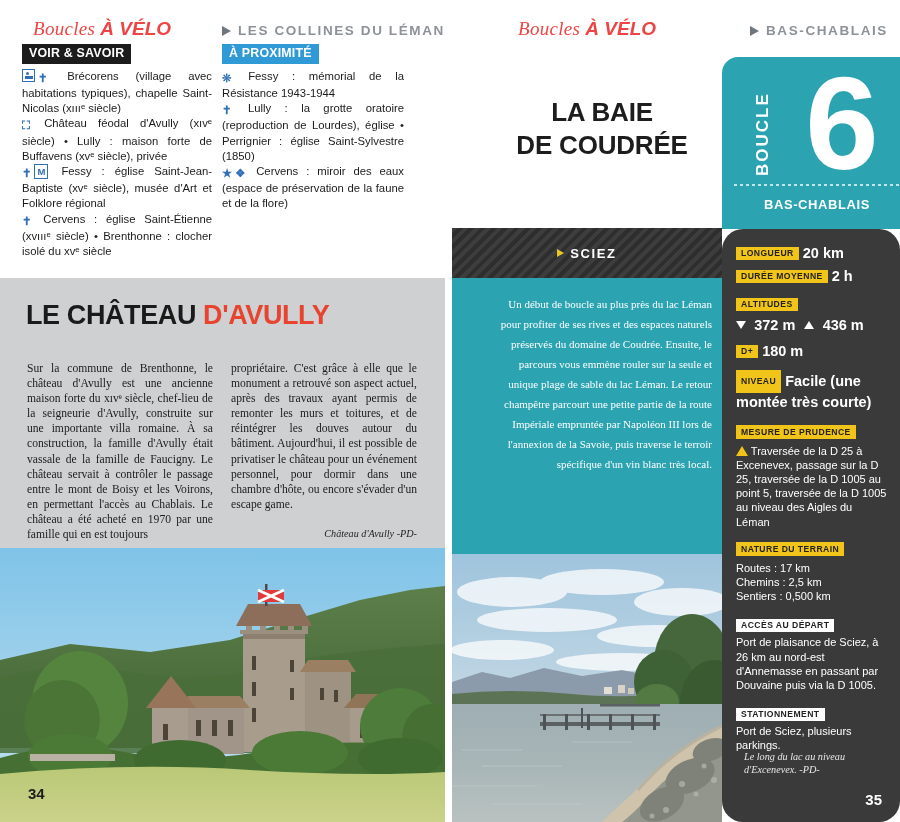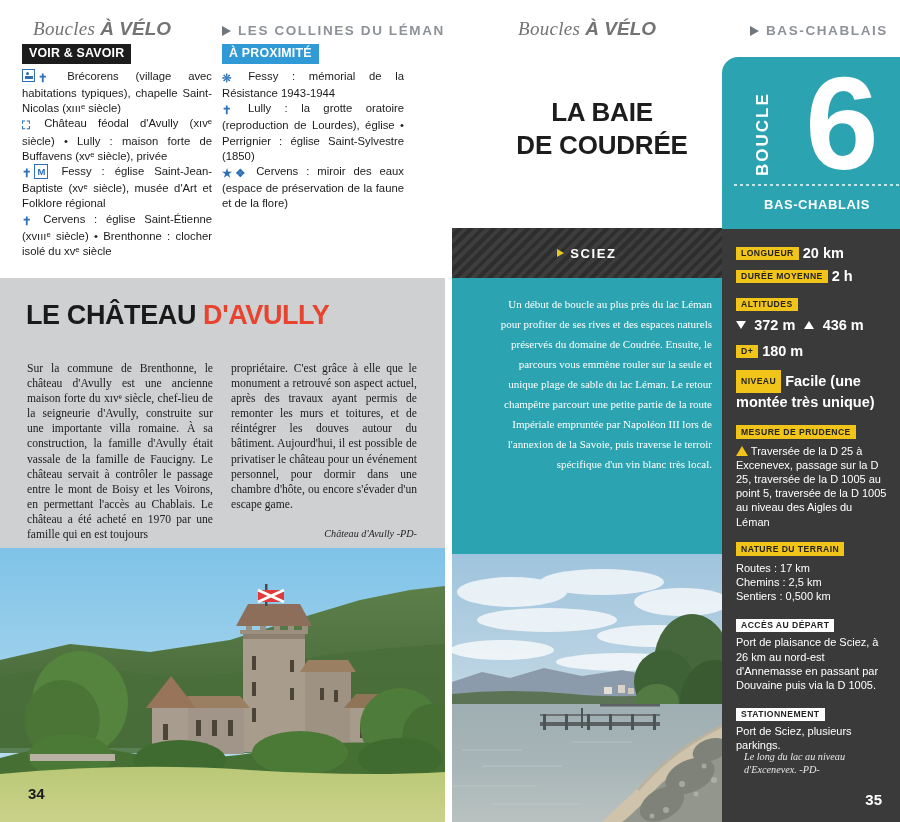--- a/index.html
+++ b/index.html
@@ -6,21 +6,21 @@
   body {
     width:900px; height:822px; overflow:hidden;
     font-family:"Liberation Sans", sans-serif;
     background:#ffffff; position:relative;
   }
   .page { position:absolute; inset:0; }
 
   
   .hdr-script {
     font-family:"Liberation Serif", serif;
-    font-style:italic; color:#737373; font-size:19px;
+    font-style:italic; color:#ef4444; font-size:19px;
     letter-spacing:.3px;
   }
   .hdr-script b { font-family:"Liberation Sans", sans-serif; font-style:italic; font-weight:bold; letter-spacing:0; }
   .hdr-right {
     color:#8d9298; font-size:13.5px; font-weight:bold; letter-spacing:1.6px;
     display:flex; align-items:center; gap:7px;
   }
   .tri { width:0;height:0;border-left:9px solid #6f767d;border-top:5.5px solid transparent;border-bottom:5.5px solid transparent; }
 
   #hdr-l-script { position:absolute; left:33px; top:18px; }
@@ -122,21 +122,21 @@
   }
   #teal-text {
     position:absolute; left:44px; top:16px; width:216px;
     font-family:"Liberation Serif", serif;
     font-size:11px; line-height:20px; color:#ffffff; text-align:right;
   }
 
   
   #sidebar {
     position:absolute; left:722px; top:229px; width:178px; height:593px;
-    background:#3a3a3a; padding:16px 12px 12px 14px; color:#fff;
+    background:#3a3a3a; padding:16px 12px 12px 14px; color:#fff;border-radius:21px;
   }
   .ylab {
     display:inline-block; background:#f0c419; color:#222;
     font-size:8.6px; font-weight:bold; letter-spacing:.45px;
     padding:1.5px 5px 2px 5px; vertical-align:2px;
   }
   .wlab {
     display:inline-block; background:#ffffff; color:#222;
     font-size:8.6px; font-weight:bold; letter-spacing:.45px;
     padding:1.5px 5px 2px 5px;
@@ -277,21 +277,21 @@
       <span class="sb-val">372 m</span>
       <span class="up-tri" style="margin-left:5px"></span>
       <span class="sb-val">436 m</span>
     </div>
 
     <div class="sb-row" style="margin-bottom:11px">
       <span class="ylab">D+</span><span class="sb-val">180 m</span>
     </div>
 
     <div class="sb-row" style="font-size:14px;line-height:19px;margin-bottom:11px">
-      <span class="ylab">NIVEAU</span><span class="sb-val">Facile (une montée très unique)</span>
+      <span class="ylab">NIVEAU</span><span class="sb-val">Facile (une montée très courte)</span>
     </div>
 
     <div class="sb-block">
       <span class="ylab">MESURE DE PRUDENCE</span>
       <div class="sb-body">
         <span class="warn-tri"></span>
         <span>Traversée de la D 25 à Excenevex, passage sur la D 25, traversée de la D 1005 au point 5, traversée de la D 1005 au niveau des Aigles du Léman</span>
       </div>
     </div>
 

